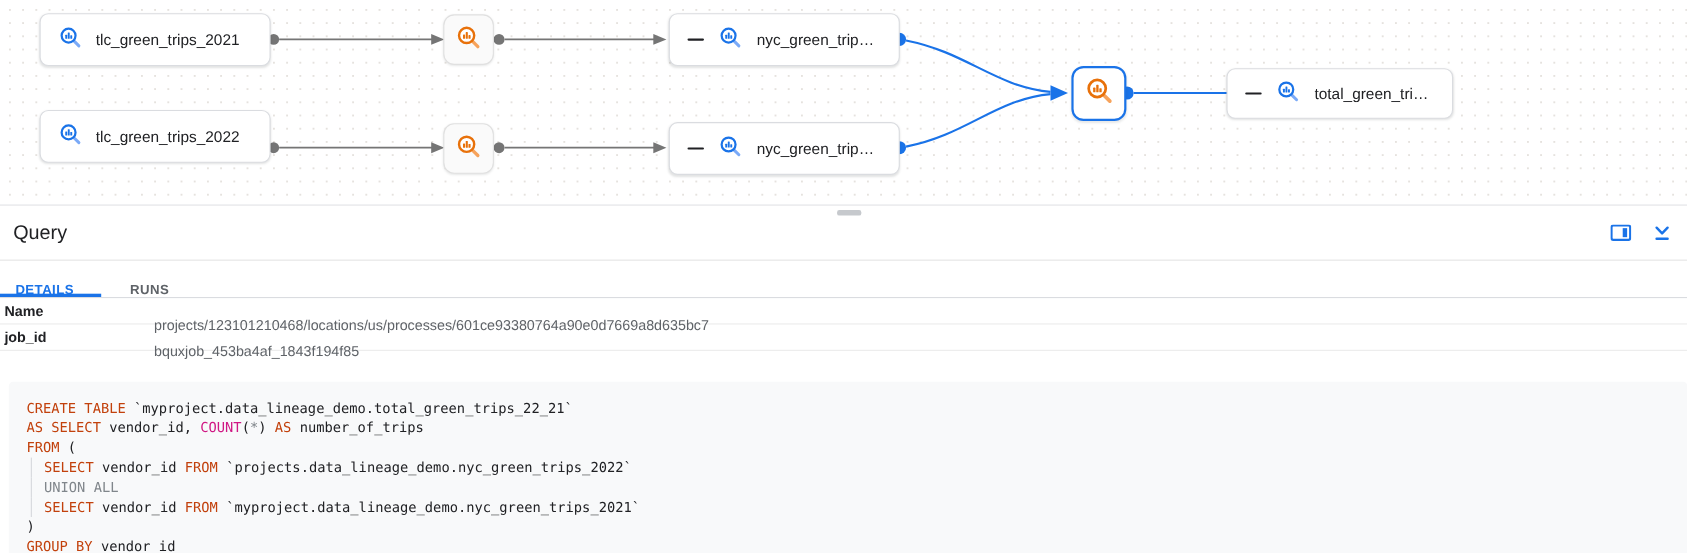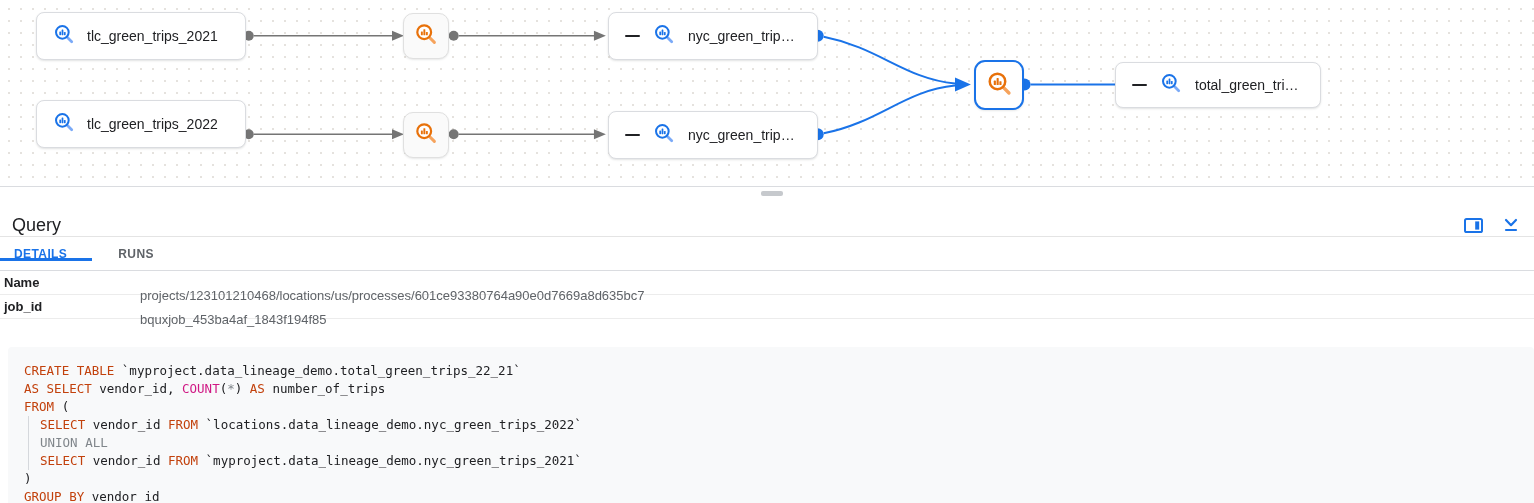--- a/index.html
+++ b/index.html
@@ -19,26 +19,26 @@
   .minus { width:15px; height:2px; background:#202124; border-radius:1px; flex:none; cursor:pointer; }
   .proc { position:absolute; width:46px; height:46px; background:#fafafa; border:1px solid #e0e0e0;
           border-radius:10px; display:flex; align-items:center; justify-content:center;
           box-shadow:0 1px 2px rgba(60,64,67,.12); cursor:pointer; }
   .proc.selected { width:50px; height:50px; background:#fff; border:2px solid #1a73e8; border-radius:11px; }
 
   
   .panel { position:relative; width:100%; height:316px; background:#fff; }
   .drag-handle { position:absolute; top:4px; left:50%; width:22px; height:5px; margin-left:-6px;
                  background:#c6c9cd; border-radius:2px; cursor:ns-resize; }
-  .panel-header { display:flex; align-items:flex-end; height:50px; padding:0 12px;
+  .panel-header { display:flex; align-items:center; height:50px; padding:0 12px;
                   border-bottom:1px solid #e4e4e4; }
   .panel-title { flex:1; font-size:18px; color:#202124; }
   .hicon { display:flex; align-items:center; justify-content:center; width:22px; height:22px;
            margin-left:16px; cursor:pointer; }
-  .tabbar { display:flex; height:34px; border-bottom:1px solid #dadce0; align-items:center; }
+  .tabbar { display:flex; height:34px; border-bottom:1px solid #dadce0; align-items:flex-end; }
   .tab { display:flex; align-items:center; font-size:12px; font-weight:bold; letter-spacing:.4px;
          color:#5f6368; cursor:pointer; position:relative; padding:0 25px 0 26px; }
   .tab.active { color:#1a73e8; padding:0 25px 0 14px; }
   .tab.active::after { content:""; position:absolute; left:0; right:0; bottom:0; height:3px;
                        background:#1a73e8; }
   .detail-row { display:flex; height:24px; align-items:center; border-bottom:1px solid #ececec;
                 font-size:13px; }
   .detail-label { width:140px; padding-left:4px; font-weight:bold; color:#202124; flex:none; }
   .detail-value { color:#5f6368; white-space:nowrap;margin-top:26px; }
 
@@ -221,19 +221,19 @@
   </div>
   <div class="detail-row">
     <div class="detail-label">job_id</div>
     <div class="detail-value">bquxjob_453ba4af_1843f194f85</div>
   </div>
 
   <div class="codewrap">
       <div class="code-line"><span class="tk-kw">CREATE TABLE</span><span class="tk-pl"> `myproject.data_lineage_demo.total_green_trips_22_21`</span></div>
       <div class="code-line"><span class="tk-kw">AS SELECT</span><span class="tk-pl"> vendor_id, </span><span class="tk-fn">COUNT</span><span class="tk-pl">(</span><span class="tk-gr">*</span><span class="tk-pl">) </span><span class="tk-kw">AS</span><span class="tk-pl"> number_of_trips</span></div>
       <div class="code-line"><span class="tk-kw">FROM</span><span class="tk-pl"> (</span></div>
-      <div class="code-line indented"><span class="guide"></span><span class="tk-kw">SELECT</span><span class="tk-pl"> vendor_id </span><span class="tk-kw">FROM</span><span class="tk-pl"> `locations.data_lineage_demo.nyc_green_trips_2022`</span></div>
+      <div class="code-line indented"><span class="guide"></span><span class="tk-kw">SELECT</span><span class="tk-pl"> vendor_id </span><span class="tk-kw">FROM</span><span class="tk-pl"> `projects.data_lineage_demo.nyc_green_trips_2022`</span></div>
       <div class="code-line indented"><span class="guide"></span><span class="tk-gr">UNION ALL</span></div>
       <div class="code-line indented"><span class="guide"></span><span class="tk-kw">SELECT</span><span class="tk-pl"> vendor_id </span><span class="tk-kw">FROM</span><span class="tk-pl"> `myproject.data_lineage_demo.nyc_green_trips_2021`</span></div>
       <div class="code-line"><span class="tk-pl">)</span></div>
       <div class="code-line"><span class="tk-kw">GROUP BY</span><span class="tk-pl"> vendor_id</span></div>
     </div>
 </div>
 
 </body></html>

